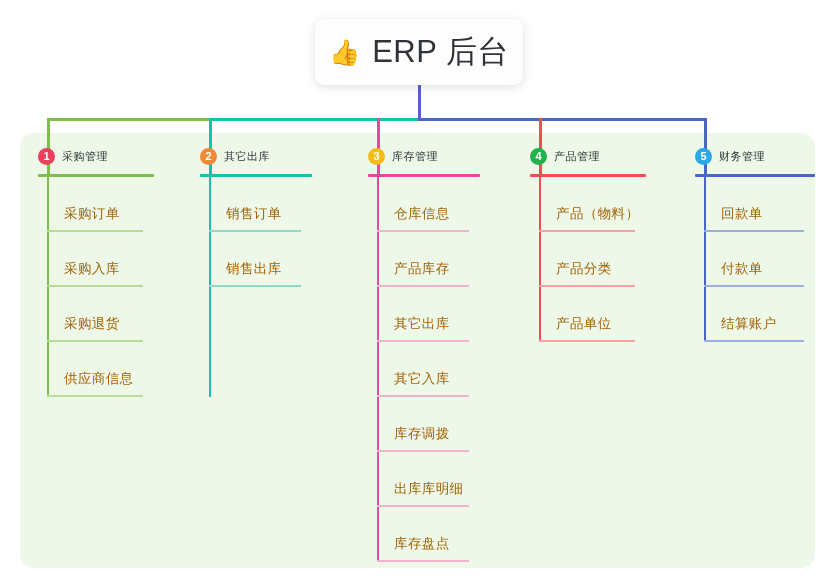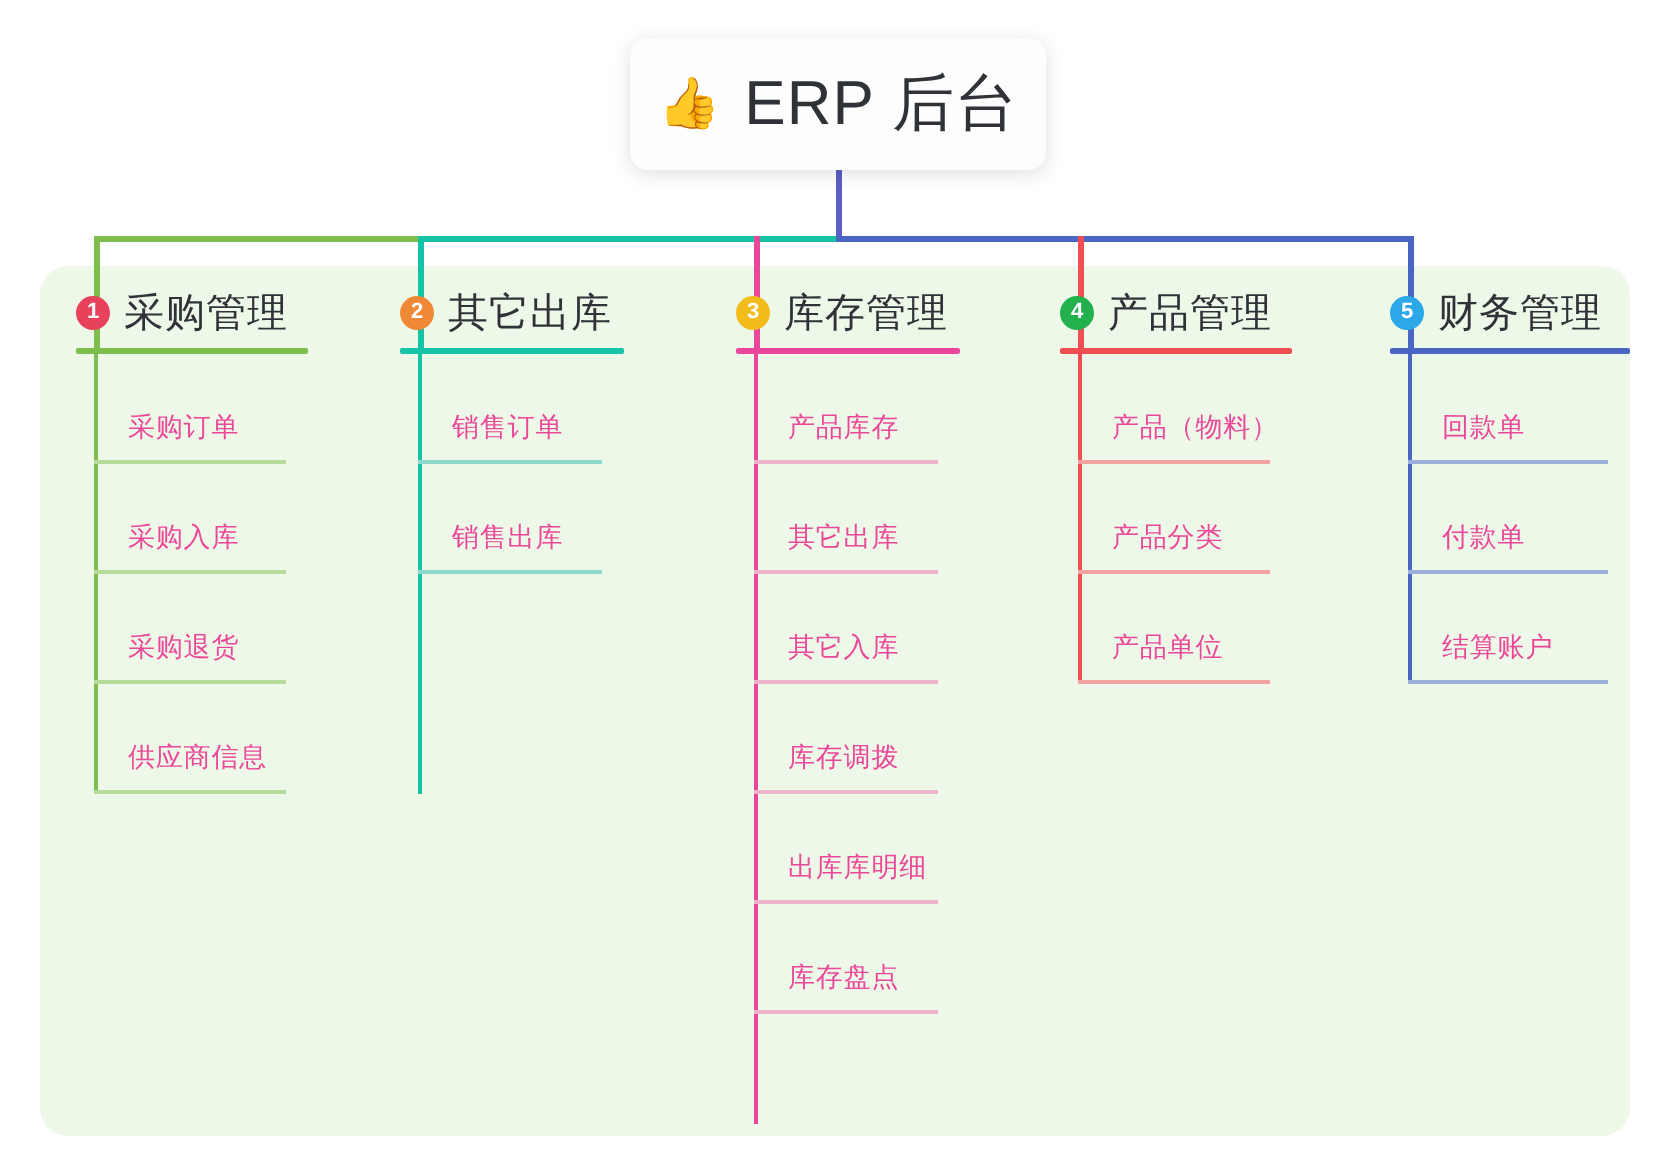--- a/index.html
+++ b/index.html
@@ -45,30 +45,30 @@
 
   
   .col{position:absolute;top:144px;z-index:4;}
   .col-head{display:flex;align-items:center;gap:7px;height:24px;white-space:nowrap;}
   .badge{
     width:17px;height:17px;border-radius:50%;
     color:#fff;font-size:11px;line-height:17px;
     text-align:center;font-weight:bold;
     flex:0 0 auto;
   }
-  .col-name{font-size:20px;color:#2f3338;letter-spacing:.5px;}
+  .col-name{font-size:11px;color:#2f3338;letter-spacing:.5px;}
   .head-bar{height:3px;margin-top:6px;border-radius:1px;}
 
   
   .children{position:relative;margin-top:0;}
   .spine{position:absolute;left:9px;top:0;width:2px;}
   .leaf{position:relative;height:55px;}
   .leaf-text{
     position:absolute;left:26px;bottom:9px;
-    font-size:13.5px;color:#ec4899;white-space:nowrap;
+    font-size:13.5px;color:#a16207;white-space:nowrap;
     letter-spacing:.4px;
   }
   .leaf-bar{position:absolute;left:9px;bottom:0;height:2px;}
 </style>
 </head>
 <body>
 
 <div id="stage">
 
   <div class="panel"></div>
@@ -137,20 +137,24 @@
       </div>
       <div class="col" style="left: 368px;">
         <div class="col-head">
           <span class="badge" style="background: rgb(242, 188, 27);">3</span>
           <span class="col-name">库存管理</span>
         </div>
         <div class="head-bar" style="width: 112px; background: rgb(232, 71, 155);"></div>
         <div class="children">
           <div class="spine" style="background: rgb(232, 71, 155); height: 385px;"></div>
           <div class="leaf">
+            <span class="leaf-text">仓库信息</span>
+            <div class="leaf-bar" style="width: 92px; background: rgb(240, 179, 206);"></div>
+          </div>
+          <div class="leaf">
             <span class="leaf-text">产品库存</span>
             <div class="leaf-bar" style="width: 92px; background: rgb(240, 179, 206);"></div>
           </div>
           <div class="leaf">
             <span class="leaf-text">其它出库</span>
             <div class="leaf-bar" style="width: 92px; background: rgb(240, 179, 206);"></div>
           </div>
           <div class="leaf">
             <span class="leaf-text">其它入库</span>
             <div class="leaf-bar" style="width: 92px; background: rgb(240, 179, 206);"></div>

